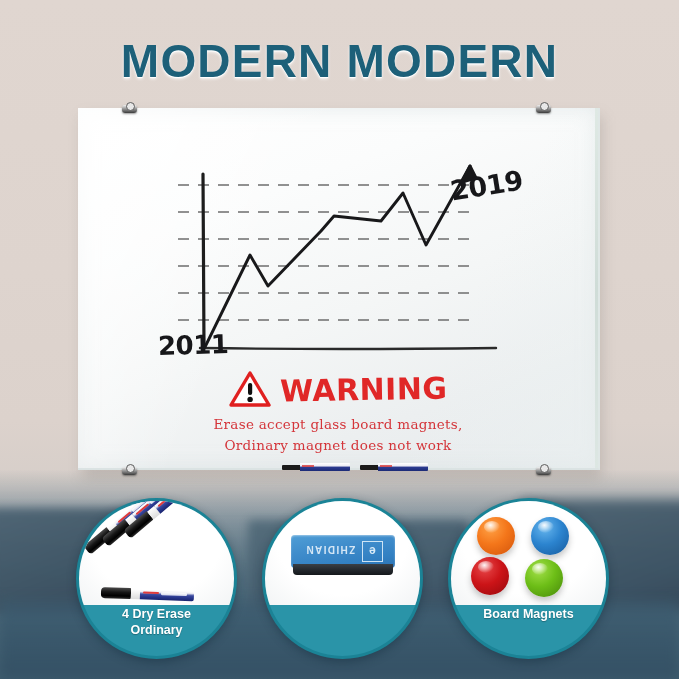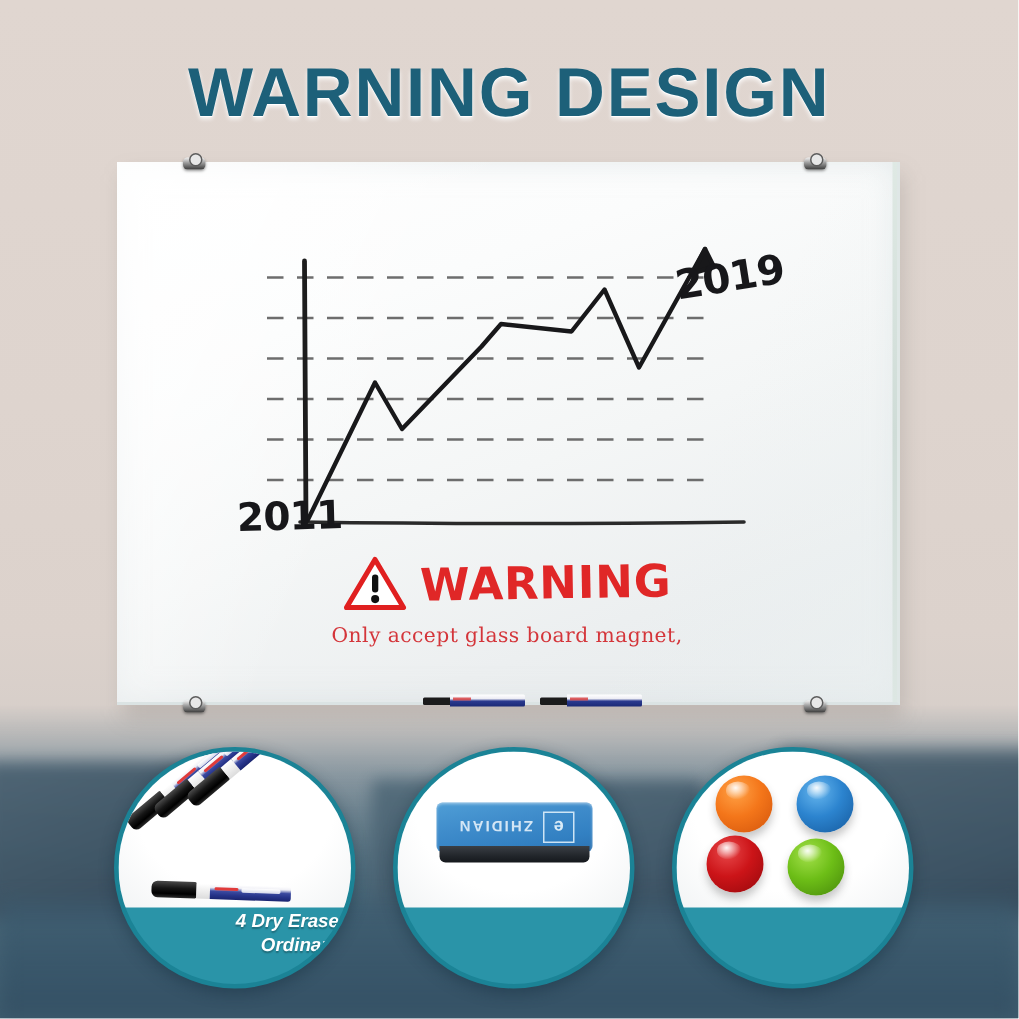--- a/index.html
+++ b/index.html
@@ -257,29 +257,28 @@
     width: 100%;
     height: 104px;
     background: radial-gradient(ellipse at 50% 35%, #ffffff 60%, #f2f4f5 100%);
     overflow: hidden;
   }
   .card-label {
     position: absolute;
     left: 0;
     top: 106px;
     width: 100%;
-    text-align: right;
+    text-align: center;
     color: #ffffff;
     font-size: 12.5px;
     font-weight: bold;
     line-height: 1.25;
     text-shadow: 0 1px 1px rgba(0,0,0,.28);
     padding: 0 8px;
     box-sizing: border-box;
-    font-style: italic;
   }
   .card-1 { left: 76px;  top: 6px; }
   .card-2 { left: 262px; top: 6px; }
   .card-3 { left: 448px; top: 6px; }
 
   
   .pen {
     position: absolute;
     height: 11px;
     transform-origin: left center;
@@ -359,21 +358,21 @@
 <body>
 
 <div id="stage">
 
   <div class="backdrop"></div>
   <div class="bd-desk-left"></div>
   <div class="bd-desk-mid"></div>
   <div class="bd-desk-right"></div>
   <div class="bd-floor"></div>
 
-  <div class="headline">WARNING DESIGN</div>
+  <div class="headline">MODERN MODERN</div>
 
   <div class="board-wrap">
     <div class="board-shadow"></div>
 
     <div class="board">
 
       <svg class="chart-svg" viewBox="0 0 520 360">
 
         <g stroke="#6d6d6d" stroke-width="1.6" stroke-dasharray="11 9">
           <line x1="100" y1="212" x2="400" y2="212"></line>
@@ -399,21 +398,22 @@
       <div class="warning-block">
         <div class="warn-row">
           <svg width="42" height="38" viewBox="0 0 42 38">
             <path d="M21 3 L40 35 L2 35 Z" fill="#ffffff" stroke="#e02020" stroke-width="3.4" stroke-linejoin="round"></path>
             <rect x="19" y="13" width="4.2" height="12" rx="2" fill="#101010"></rect>
             <circle cx="21.1" cy="29.4" r="2.7" fill="#101010"></circle>
           </svg>
           <div class="warn-title">WARNING</div>
         </div>
         <div class="warn-lines">
-          <div>Only accept glass board magnet,</div>
+          <div>Erase accept glass board magnets,</div>
+          <div>Ordinary magnet does not work</div>
         </div>
       </div>
 
       <div class="board-sheen"></div>
       <div class="glass-edge"></div>
     </div>
 
     <div class="tray-markers">
       <div class="tmk tmk-1">
         <div class="nib"></div>
@@ -498,17 +498,18 @@
     </div>
 
     <div class="card card-3">
       <div class="card-photo">
         <div class="magnet mg-orange"></div>
         <div class="magnet mg-blue"></div>
         <div class="magnet mg-red"></div>
         <div class="magnet mg-green"></div>
       </div>
       <div class="card-label">
+        <div>Board Magnets</div>
       </div>
     </div>
 
   </div>
 </div>
 
 </body></html>

